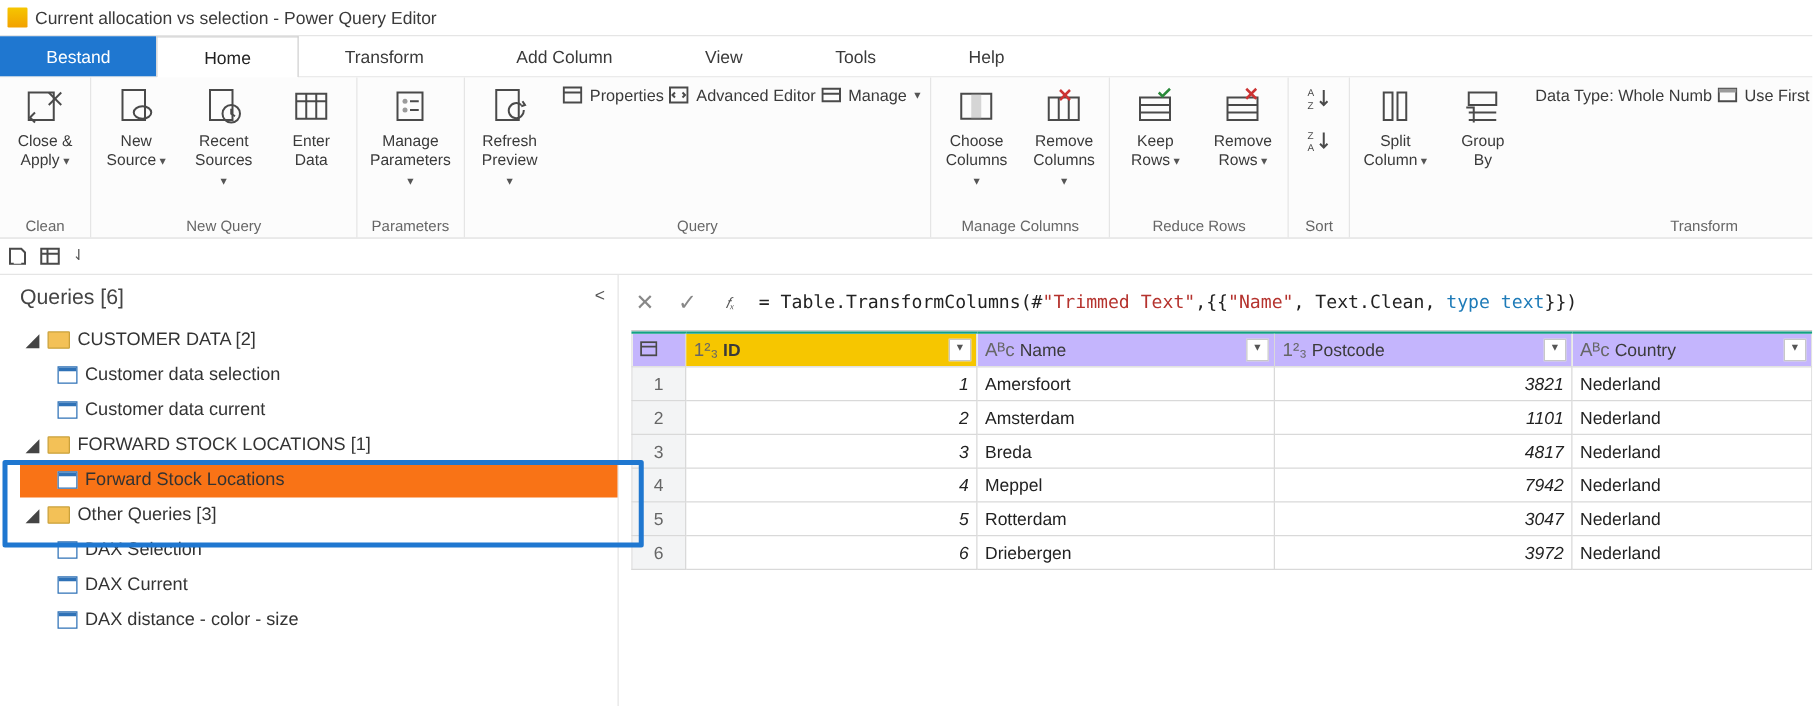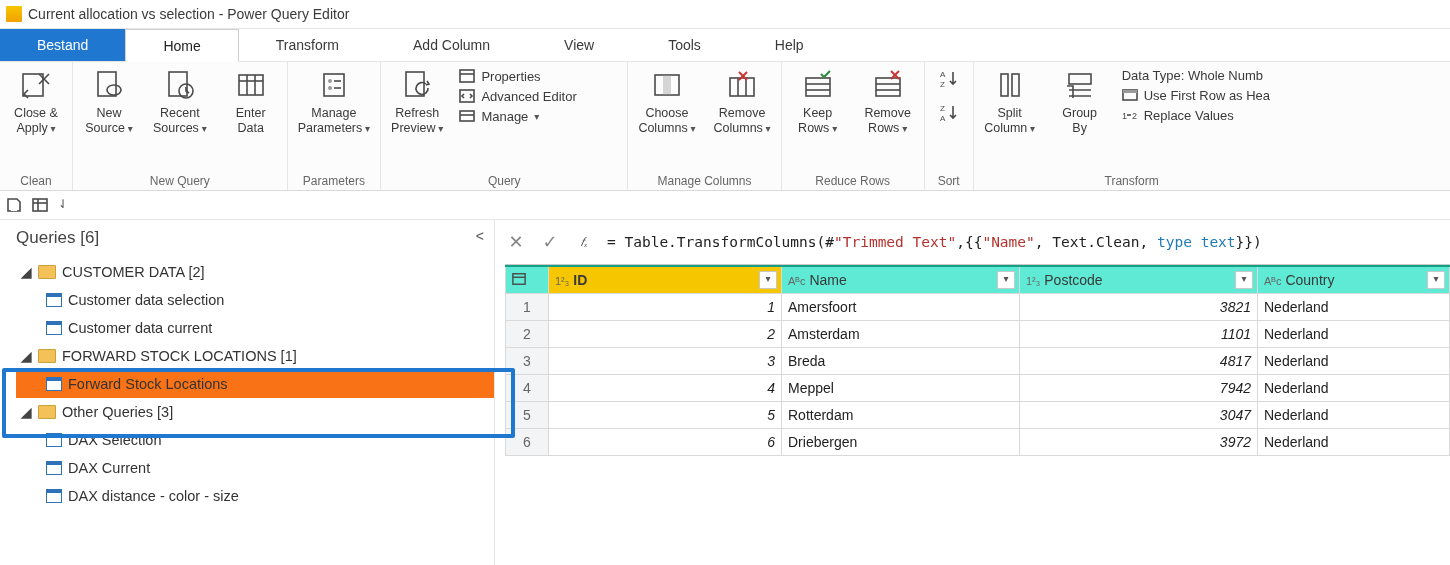--- a/index.html
+++ b/index.html
@@ -12,21 +12,21 @@
   .menu-item.selected-file{background:#1f77d0;color:#fff;font-weight:500}
   .menu-item.active-tab{background:#fff;border:1px solid #d0d0d0;border-bottom:1px solid #fff;margin-bottom:-1px;color:#222}
 
   .ribbon{display:flex;height:128px;border-bottom:1px solid #d9d9d9;background:#fcfcfc}
   .ribbon-group{display:flex;flex-direction:column;border-right:1px solid #e5e5e5;padding:4px 8px 2px}
   .ribbon-buttons{display:flex;flex:1;align-items:flex-start;gap:14px}
   .rb{display:flex;flex-direction:column;align-items:center;justify-content:flex-start;min-width:52px;padding:2px 2px 0;cursor:pointer}
   .rb .ic{width:34px;height:34px;margin-bottom:4px;display:flex;align-items:center;justify-content:center}
   .rb .lbl{font-size:12.5px;line-height:15px;text-align:center;color:#3a3a3a;white-space:pre-line}
   .ribbon-group-label{font-size:12px;color:#666;text-align:center;padding:2px 0 0}
-  .vlist{display:flex;flex-direction:column;gap:4px;justify-content:flex-start;padding-top:2px;min-width:160px}
+  .vlist{display:flex;flex-direction:row;gap:4px;justify-content:flex-start;padding-top:2px;min-width:160px}
   .vlist .vitem{display:flex;align-items:center;gap:6px;font-size:13px;color:#3a3a3a;cursor:pointer;white-space:nowrap}
   .vlist .micon{width:16px;height:16px;flex:0 0 16px}
   .drop::after{content:" ▾";font-size:10px;color:#555}
 
   
   svg{width:100%;height:100%}
   .stroke{fill:none;stroke:#4a4a4a;stroke-width:1.6}
   .fillg{fill:#9a9a9a}
 
   .qat{display:flex;align-items:center;height:24px;gap:10px;padding:2px 6px;border-bottom:1px solid #e5e5e5;background:#fff}
@@ -54,22 +54,22 @@
   .formula{display:flex;align-items:center;gap:12px;height:32px;margin-bottom:6px}
   .formula .fb{width:22px;height:22px;color:#888;font-size:18px;display:flex;align-items:center;justify-content:center;cursor:pointer}
   .formula .fx{font-family:"Segoe UI";font-style:italic;font-size:12px;color:#555}
   .formula-code{font-family:Consolas,monospace;font-size:14.5px;color:#222;white-space:nowrap}
   .formula-code .kw{color:#1e7bb8}
   .formula-code .str{color:#b5332e}
 
   .grid{border-top:1px solid #c9c9c9;overflow:hidden}
   .grid table{border-collapse:collapse;width:100%}
   .grid th,.grid td{border:1px solid #d9d9d9;height:26px;font-size:14px;padding:0 6px}
-  .grid th{background:#5eead4;text-align:left;font-weight:400;color:#3a3a3a;border-top:2px solid #14a085;position:relative}
-  .grid th .coltype{font-size:11px;color:#666;margin-right:4px}
+  .grid th{background:#c4b5fd;text-align:left;font-weight:400;color:#3a3a3a;border-top:2px solid #14a085;position:relative}
+  .grid th .coltype{font-size:15px;color:#666;margin-right:4px}
   .grid th .dd{position:absolute;right:4px;top:4px;width:16px;height:16px;border:1px solid #c8c8c8;background:#fff;font-size:10px;line-height:14px;text-align:center;color:#555;cursor:pointer}
   .grid th.sel{background:#f6c600;border-top:2px solid #14a085}
   .grid td.rownum{background:#f3f4f5;color:#666;text-align:center;width:30px}
   .grid td.idcell{text-align:right;font-style:italic}
   .grid td.numcell{text-align:right;font-style:italic}
   .corner{width:30px;background:#f6f7f8;border-top:2px solid #14a085}
 </style>
 </head>
 <body>
 

